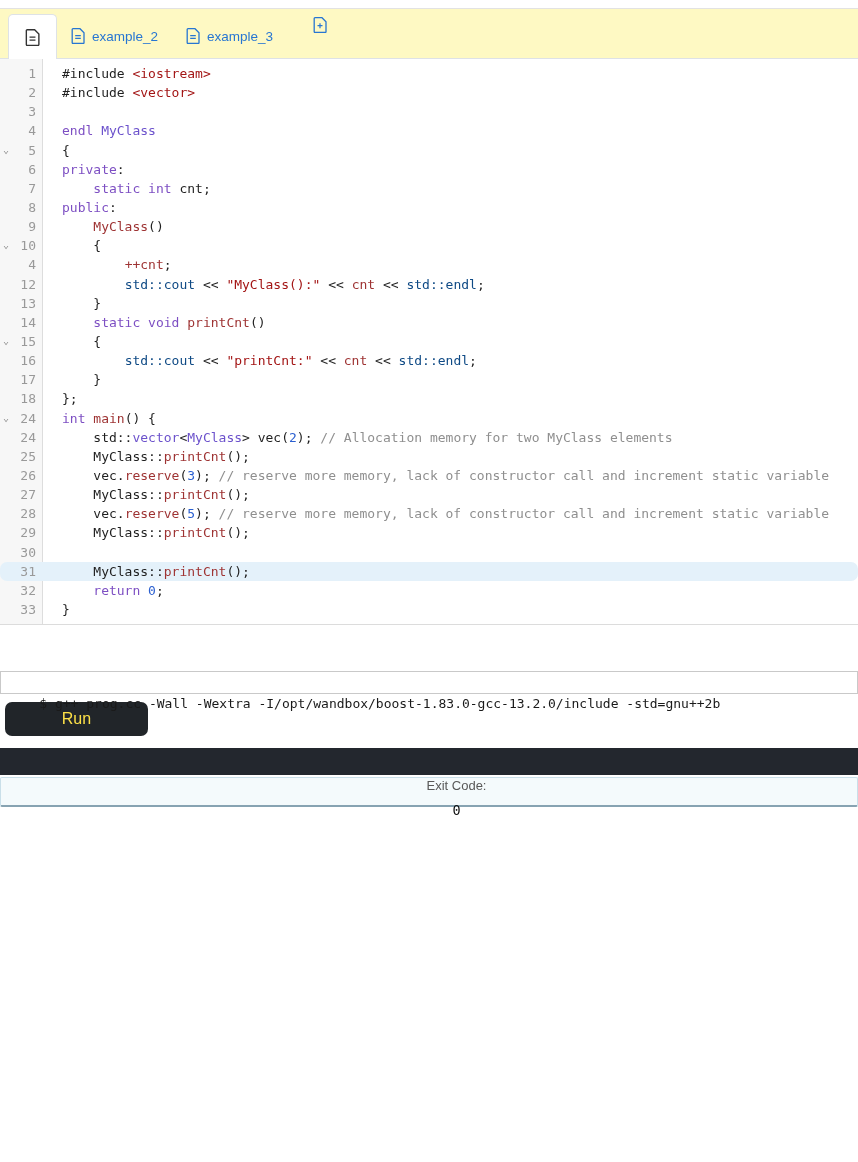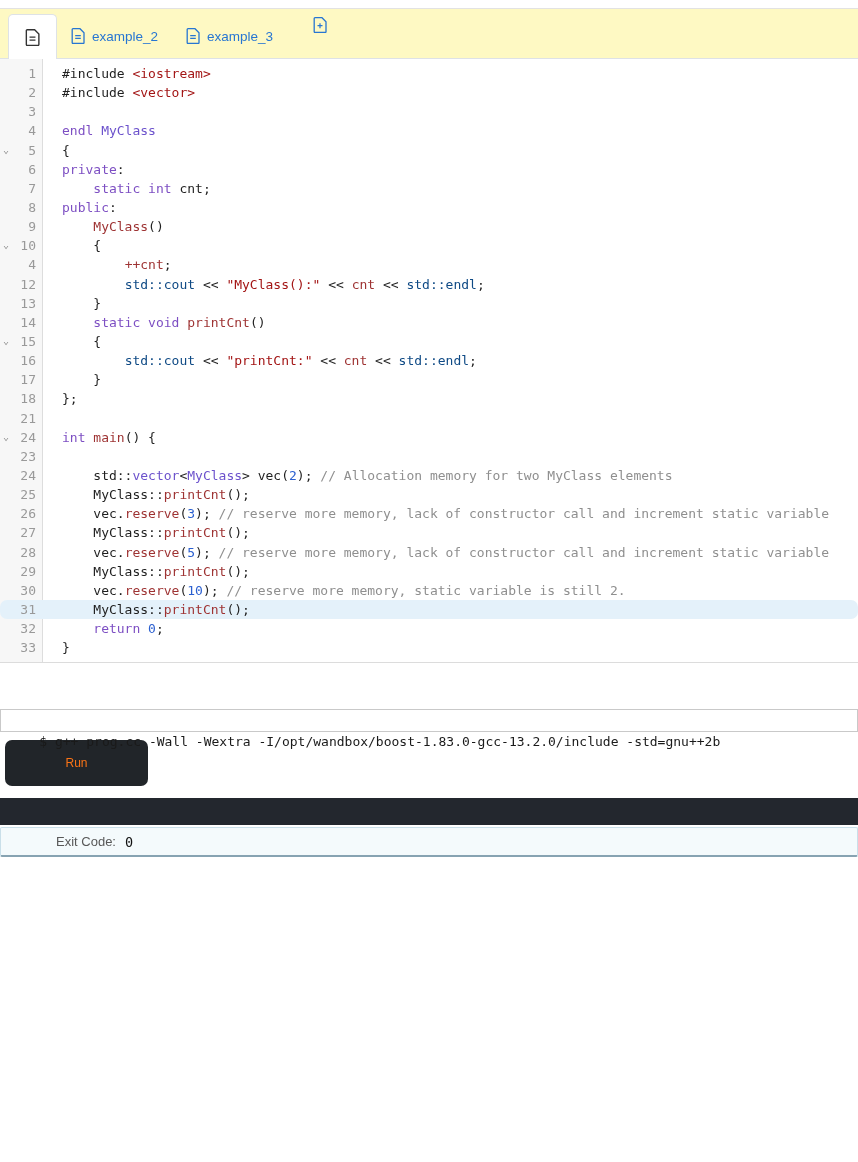--- a/index.html
+++ b/index.html
@@ -50,29 +50,29 @@
   .tk-inc{color:var(--tk-inc);}
   .tk-com{color:var(--tk-com);}
   .tk-plain{color:var(--tk-plain);}
   
   .cmdbar{
     margin-top:46px;border:1px solid #c9c9c9;height:23px;line-height:21px;
     padding-left:7px;font-family:"DejaVu Sans Mono","Liberation Mono",monospace;
     font-size:13px;color:#1a1a1a;box-sizing:border-box;background:#fff;white-space:pre;
   }
   .run-btn{
-    display:block;margin:8px 0 0 5px;width:143px;height:46px;background:#212529;color:#f97316;
-    border:none;border-radius:7px;font-family:"Liberation Sans",sans-serif;font-size:12px;
+    display:block;margin:8px 0 0 5px;width:143px;height:34px;background:#212529;color:#fde047;
+    border:none;border-radius:7px;font-family:"Liberation Sans",sans-serif;font-size:16px;
     cursor:pointer;
   }
   .console{margin-top:12px;height:27px;background:#23272e;}
   .exit-panel{
     margin-top:2px;height:30px;background:#f4fafc;border:1px solid #c9dfe9;
     border-bottom:2px solid #87a3b2;border-radius:2px;display:flex;align-items:center;
-    padding-left:55px;box-sizing:border-box;gap:9px;
+    padding-left:55px;box-sizing:border-box;gap:9px;flex-direction:column;
   }
   .exit-label{color:#585858;font-size:13px;}
   .exit-value{color:#111;font-family:"DejaVu Sans Mono","Liberation Mono",monospace;font-size:13.5px;}
 </style>
 </head>
 <body>
 
 <div class="topwrap">
 
   <div class="tabbar">
@@ -118,30 +118,28 @@
         <div class="code-row"><div class="gutter-cell"><span class="lineno">9</span></div><div class="code-cell"><span class="tk-plain">    </span><span class="tk-fn">MyClass</span><span class="tk-plain">()</span></div></div>
         <div class="code-row"><div class="gutter-cell"><span class="fold">⌄</span><span class="lineno">10</span></div><div class="code-cell"><span class="tk-plain">    {</span></div></div>
         <div class="code-row"><div class="gutter-cell"><span class="lineno">4</span></div><div class="code-cell"><span class="tk-plain">        </span><span class="tk-fn">++cnt</span><span class="tk-plain">;</span></div></div>
         <div class="code-row"><div class="gutter-cell"><span class="lineno">12</span></div><div class="code-cell"><span class="tk-plain">        </span><span class="tk-ns">std::cout</span><span class="tk-plain"> &lt;&lt; </span><span class="tk-str">"MyClass():"</span><span class="tk-plain"> &lt;&lt; </span><span class="tk-fn">cnt</span><span class="tk-plain"> &lt;&lt; </span><span class="tk-ns">std::endl</span><span class="tk-plain">;</span></div></div>
         <div class="code-row"><div class="gutter-cell"><span class="lineno">13</span></div><div class="code-cell"><span class="tk-plain">    }</span></div></div>
         <div class="code-row"><div class="gutter-cell"><span class="lineno">14</span></div><div class="code-cell"><span class="tk-plain">    </span><span class="tk-kw">static</span><span class="tk-plain"> </span><span class="tk-kw">void</span><span class="tk-plain"> </span><span class="tk-fn">printCnt</span><span class="tk-plain">()</span></div></div>
         <div class="code-row"><div class="gutter-cell"><span class="fold">⌄</span><span class="lineno">15</span></div><div class="code-cell"><span class="tk-plain">    {</span></div></div>
         <div class="code-row"><div class="gutter-cell"><span class="lineno">16</span></div><div class="code-cell"><span class="tk-plain">        </span><span class="tk-ns">std::cout</span><span class="tk-plain"> &lt;&lt; </span><span class="tk-str">"printCnt:"</span><span class="tk-plain"> &lt;&lt; </span><span class="tk-fn">cnt</span><span class="tk-plain"> &lt;&lt; </span><span class="tk-ns">std::endl</span><span class="tk-plain">;</span></div></div>
         <div class="code-row"><div class="gutter-cell"><span class="lineno">17</span></div><div class="code-cell"><span class="tk-plain">    }</span></div></div>
         <div class="code-row"><div class="gutter-cell"><span class="lineno">18</span></div><div class="code-cell"><span class="tk-plain">};</span></div></div>
-        <div class="code-row"><div class="gutter-cell"><span class="lineno">21</span></div><div class="code-cell"></div></div>
         <div class="code-row"><div class="gutter-cell"><span class="fold">⌄</span><span class="lineno">24</span></div><div class="code-cell"><span class="tk-kw">int</span><span class="tk-plain"> </span><span class="tk-fn">main</span><span class="tk-plain">() {</span></div></div>
-        <div class="code-row"><div class="gutter-cell"><span class="lineno">23</span></div><div class="code-cell"></div></div>
         <div class="code-row"><div class="gutter-cell"><span class="lineno">24</span></div><div class="code-cell"><span class="tk-plain">    std::</span><span class="tk-type">vector</span><span class="tk-plain">&lt;</span><span class="tk-type">MyClass</span><span class="tk-plain">&gt; vec(</span><span class="tk-num">2</span><span class="tk-plain">); </span><span class="tk-com">// Allocation memory for two MyClass elements</span></div></div>
         <div class="code-row"><div class="gutter-cell"><span class="lineno">25</span></div><div class="code-cell"><span class="tk-plain">    MyClass::</span><span class="tk-fn">printCnt</span><span class="tk-plain">();</span></div></div>
         <div class="code-row"><div class="gutter-cell"><span class="lineno">26</span></div><div class="code-cell"><span class="tk-plain">    vec.</span><span class="tk-fn">reserve</span><span class="tk-plain">(</span><span class="tk-num">3</span><span class="tk-plain">); </span><span class="tk-com">// reserve more memory, lack of constructor call and increment static variable</span></div></div>
         <div class="code-row"><div class="gutter-cell"><span class="lineno">27</span></div><div class="code-cell"><span class="tk-plain">    MyClass::</span><span class="tk-fn">printCnt</span><span class="tk-plain">();</span></div></div>
         <div class="code-row"><div class="gutter-cell"><span class="lineno">28</span></div><div class="code-cell"><span class="tk-plain">    vec.</span><span class="tk-fn">reserve</span><span class="tk-plain">(</span><span class="tk-num">5</span><span class="tk-plain">); </span><span class="tk-com">// reserve more memory, lack of constructor call and increment static variable</span></div></div>
         <div class="code-row"><div class="gutter-cell"><span class="lineno">29</span></div><div class="code-cell"><span class="tk-plain">    MyClass::</span><span class="tk-fn">printCnt</span><span class="tk-plain">();</span></div></div>
-        <div class="code-row"><div class="gutter-cell"><span class="lineno">30</span></div><div class="code-cell"><span class="tk-plain">    vec.</span><span class="tk-fn">reserve</span><span class="tk-plain">(</span><span class="tk-num">10</span><span class="tk-plain">); </span><span class="tk-com">// reserve more memory, static variable is still 2.</span></div></div>
+        <div class="code-row"><div class="gutter-cell"><span class="lineno">30</span></div></div>
         <div class="code-row hl"><div class="gutter-cell"><span class="lineno">31</span></div><div class="code-cell"><span class="tk-plain">    MyClass::</span><span class="tk-fn">printCnt</span><span class="tk-plain">();</span></div></div>
         <div class="code-row"><div class="gutter-cell"><span class="lineno">32</span></div><div class="code-cell"><span class="tk-plain">    </span><span class="tk-kw">return</span><span class="tk-plain"> </span><span class="tk-num">0</span><span class="tk-plain">;</span></div></div>
         <div class="code-row"><div class="gutter-cell"><span class="lineno">33</span></div><div class="code-cell"><span class="tk-plain">}</span></div></div>
       </div>
   </div>
 
   <div class="cmdbar">
     <span>$ g++ prog.cc -Wall -Wextra -I/opt/wandbox/boost-1.83.0-gcc-13.2.0/include -std=gnu++2b</span>
   </div>
 

